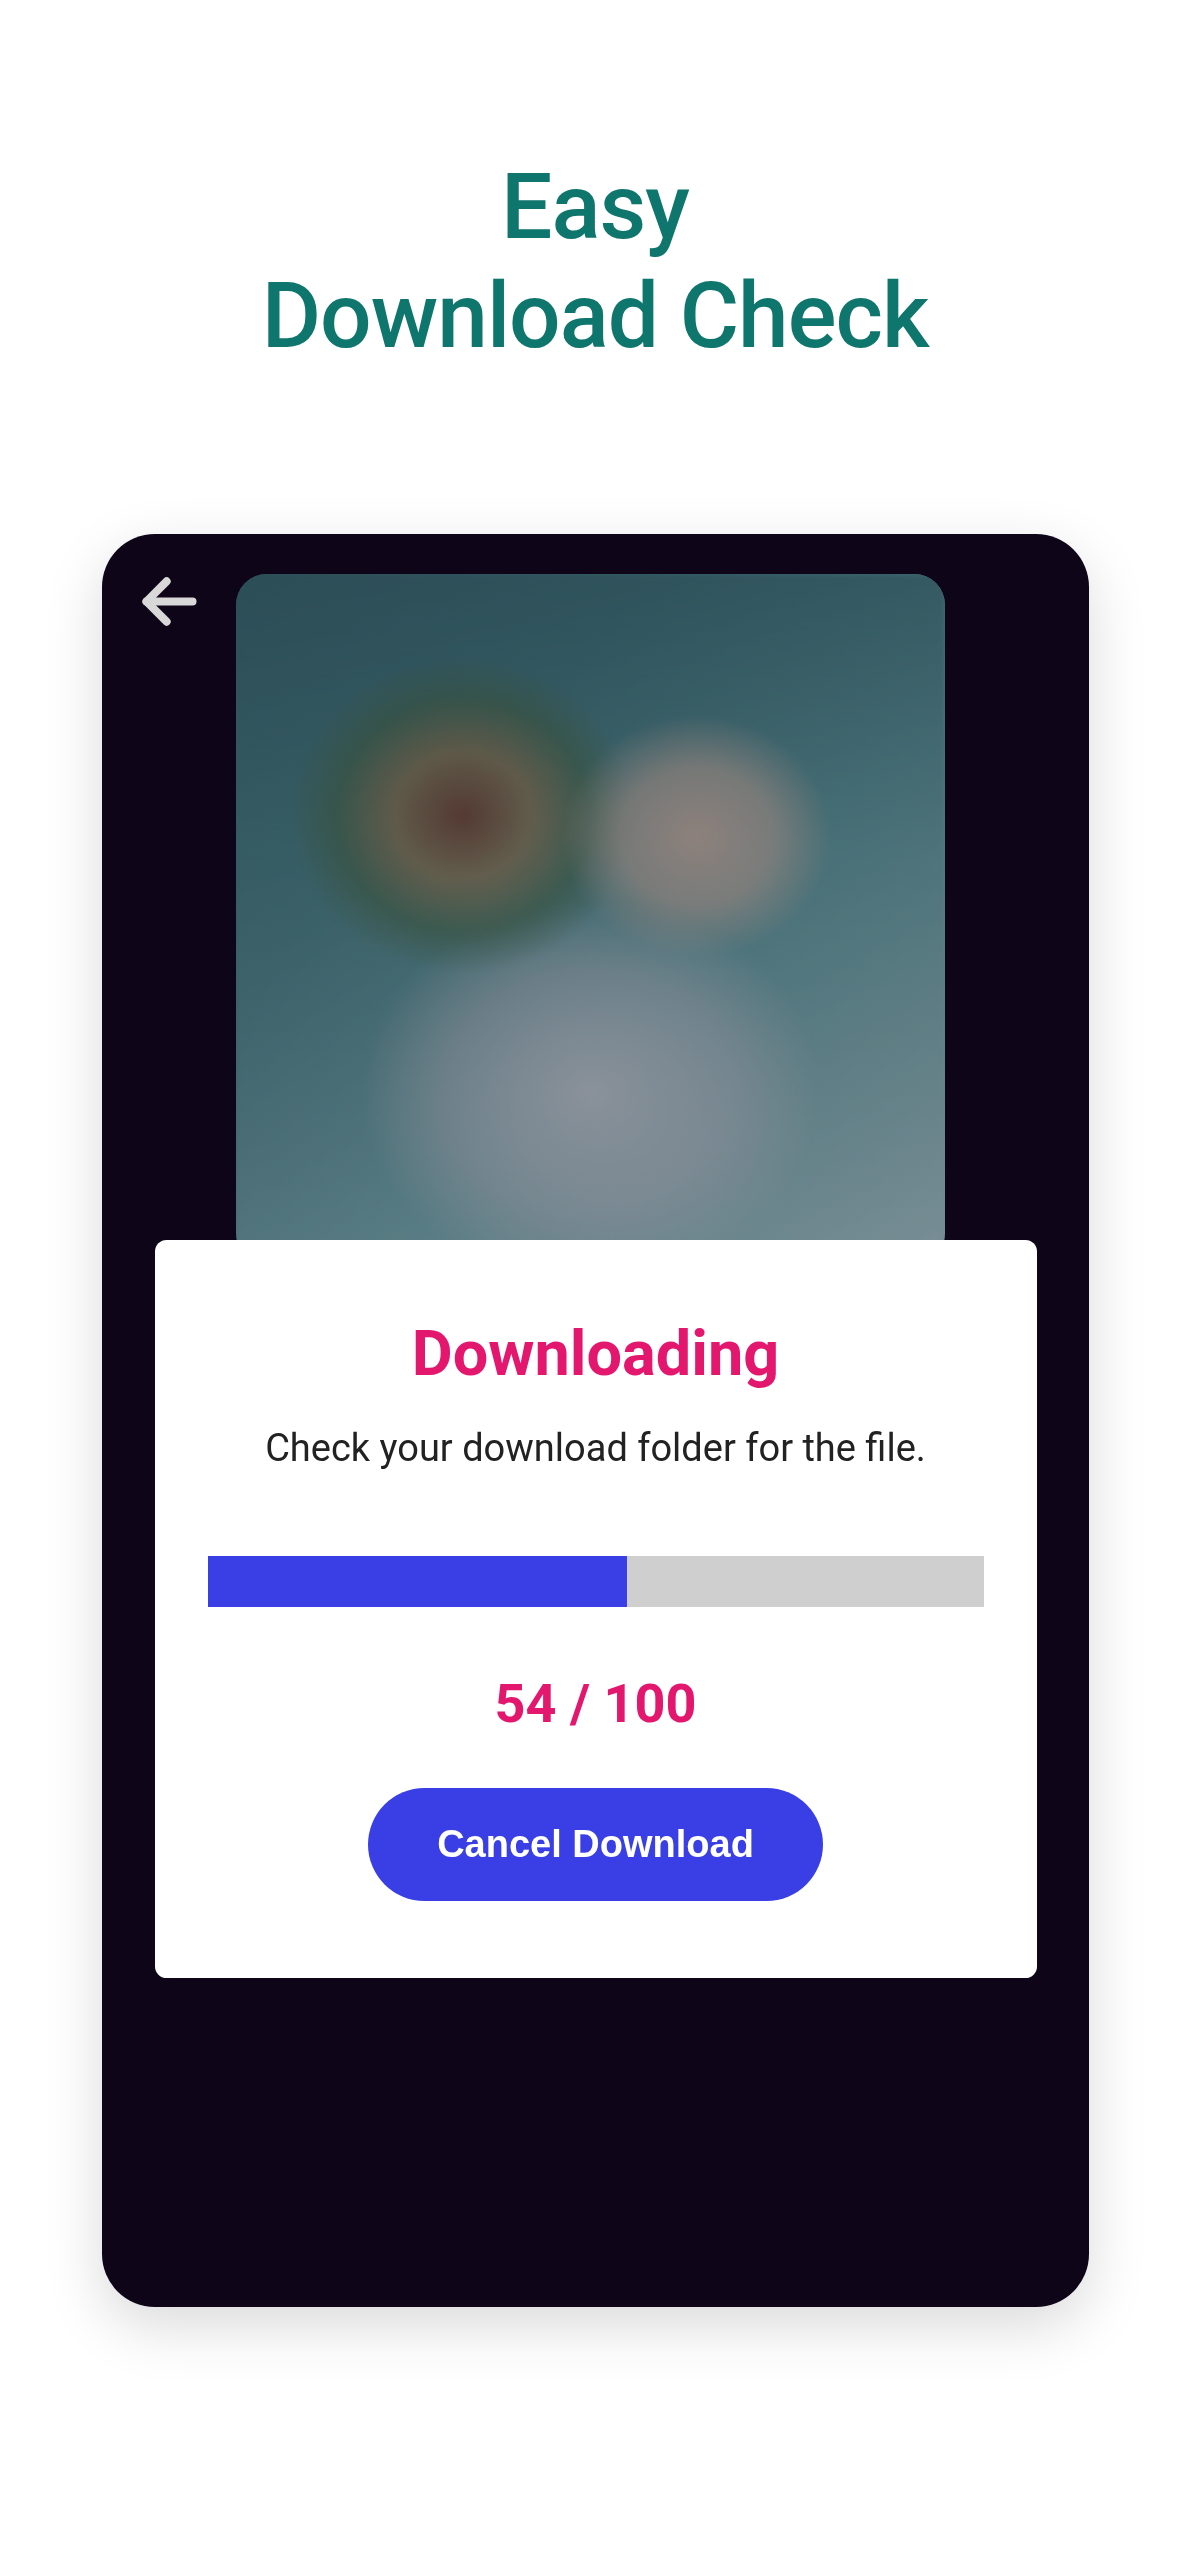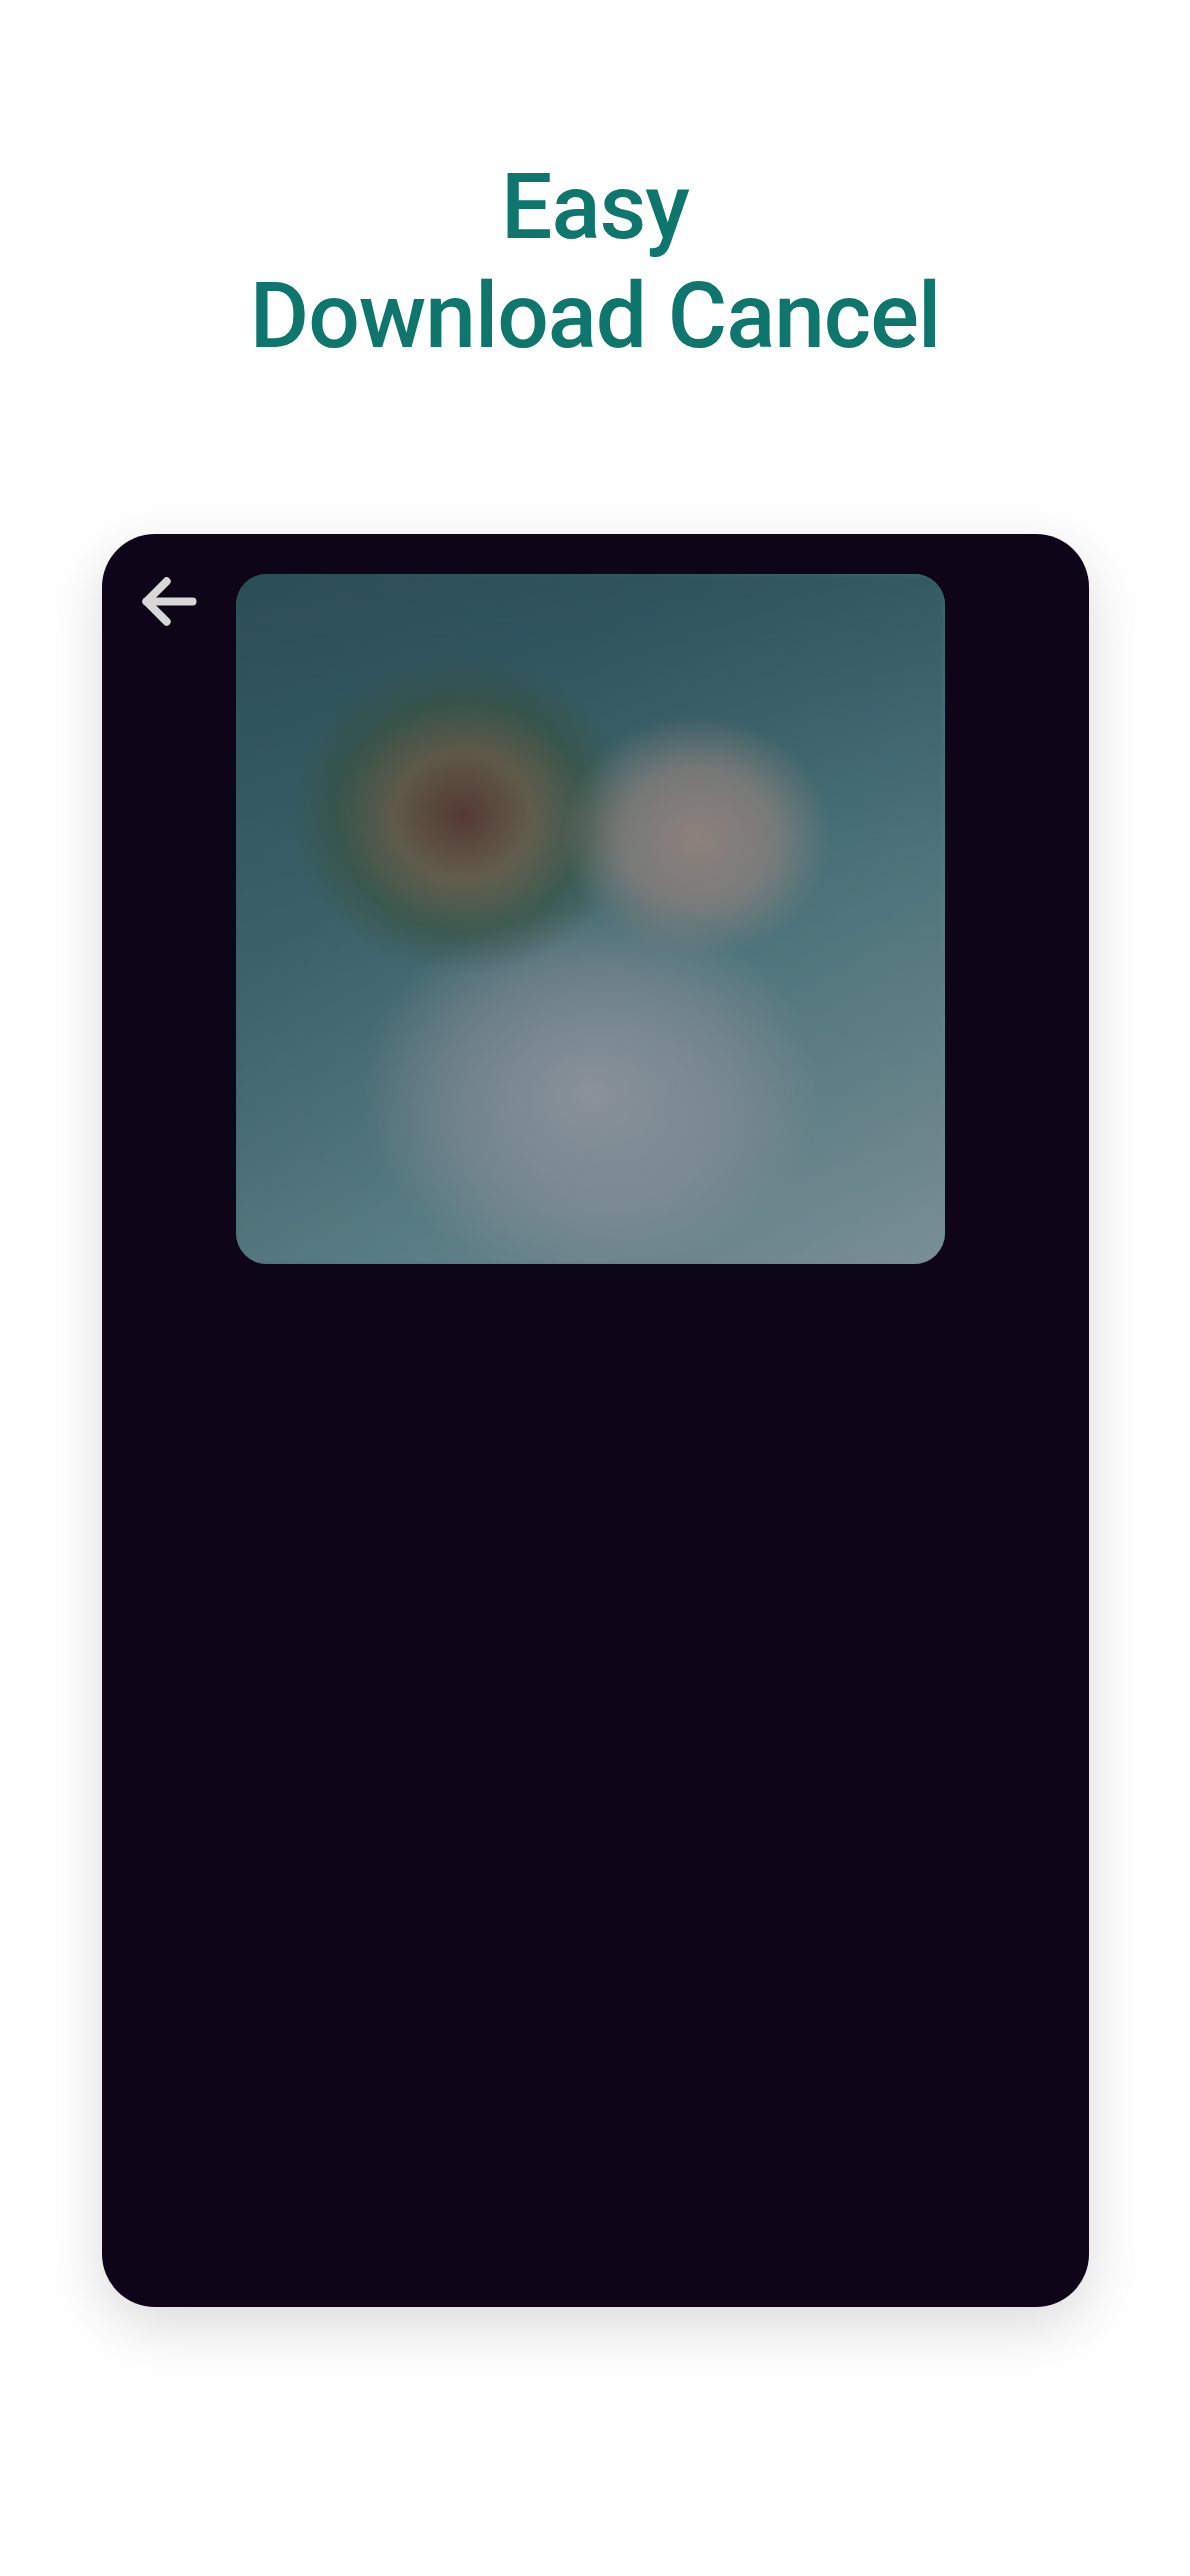--- a/index.html
+++ b/index.html
@@ -146,29 +146,43 @@
       border: none;
       border-radius: 58px;
       cursor: pointer;
     }
   </style>
 </head>
 <body>
 
 <h1 class="header-title">
   <span>Easy</span><br>
-  <span>Download Cancel</span>
+  <span>Download Check</span>
 </h1>
 
 <div class="phone-container">
 
   <div class="back-button">
     <svg viewBox="0 0 24 24" fill="none" stroke="#d8d8d8" stroke-width="2.8" stroke-linecap="round" stroke-linejoin="round">
       <line x1="20" y1="12" x2="4" y2="12"></line>
       <polyline points="11 5 4 12 11 19"></polyline>
     </svg>
   </div>
 
   <div class="image-preview"></div>
 
+  <div class="download-modal">
+    <div class="modal-title">Downloading</div>
+    <div class="modal-subtitle">Check your download folder for the file.</div>
+
+    <div class="progress-bar-container">
+      <div class="progress-bar-fill" style="width: 54%;"></div>
+    </div>
+
+    <div class="progress-text">
+      <span>54</span> / <span>100</span>
+    </div>
+
+    <button class="cancel-button">Cancel Download</button>
+  </div>
 
 </div>
 
 
 </body></html>

